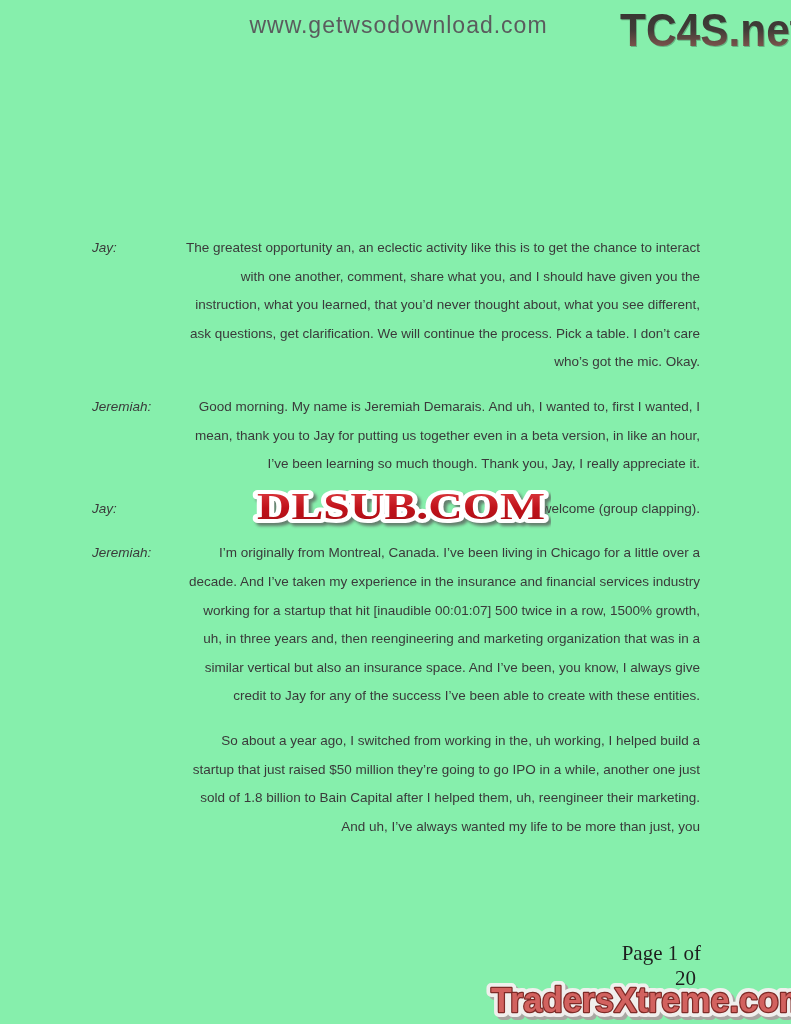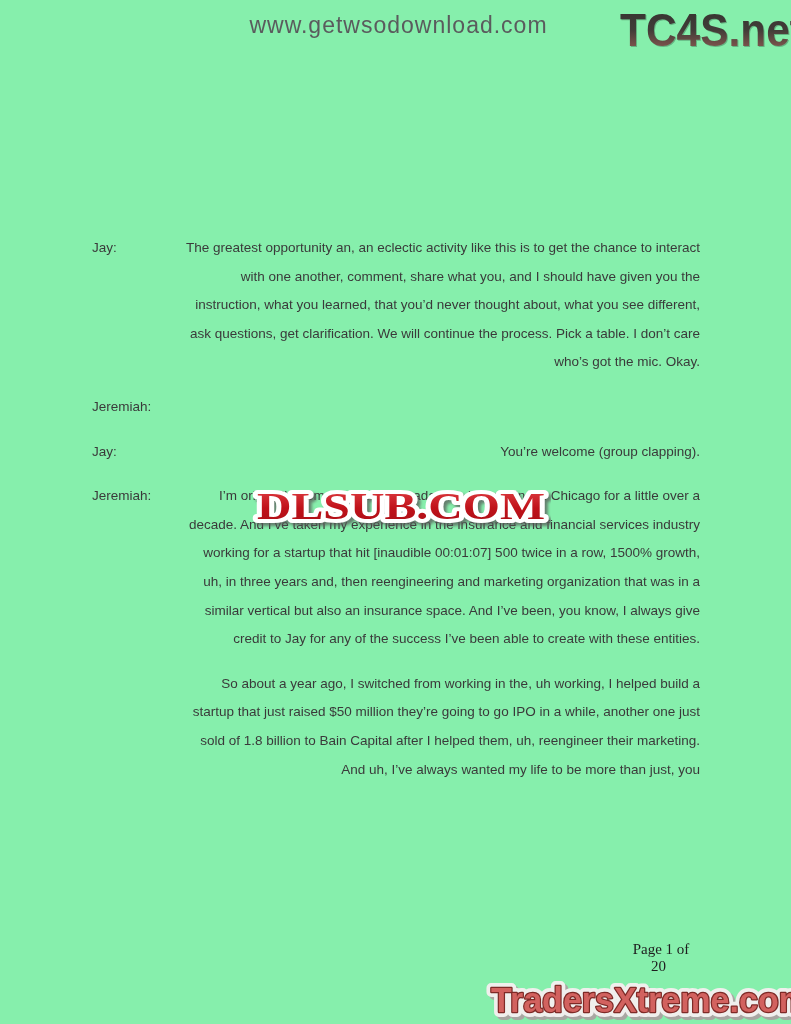--- a/index.html
+++ b/index.html
@@ -26,35 +26,35 @@
     position:absolute; top:101px; left:92px;
     font-size:18px; font-weight:bold; color:#1c1c1c; letter-spacing:-0.2px;
   }
 
   
   .transcript { position:absolute; top:234px; left:92px; width:650px; }
   .para {
     display:flex; margin:0 0 16px 0;
     font-size:13.5px; line-height:28.6px; color:#3a3a3a;
   }
-  .para .speaker { width:93px; flex:none; }
+  .para .speaker { width:93px; flex:none;font-style:italic; }
   .para .body { width:515px;text-align:right; }
 
   
   .watermark { position:absolute; top:481px; left:251px; }
 
   
   .footer-left {
     position:absolute; top:941px; left:92px;
     font-family:"Liberation Serif", serif; font-size:16.5px; color:#1e1e1e;
     white-space:pre;
   }
   .footer-page {
-    position:absolute; top:941px; right:108px; width:80px; text-align:center;
-    font-family:"Liberation Serif", serif; font-size:15px; color:#1e1e1e;
+    position:absolute; top:941px; right:108px; width:80px; text-align:right;
+    font-family:"Liberation Serif", serif; font-size:21px; color:#1e1e1e;
   }
   .footer-page .page-total { padding-right:5px; }
   .tx-logo { position:absolute; top:978px; right:-6px; }
 
   svg text { dominant-baseline:auto; }
   .dlsub-text { filter: drop-shadow(3px 3px 1.5px rgba(90,90,90,0.75)); }
   .tx-back  { filter: drop-shadow(3px 3px 0.5px #a9a6a2); }
   .tc4s-text { filter: drop-shadow(1px 1px 0 rgba(0,0,0,0.25)); }
 </style>
 </head>
@@ -77,20 +77,21 @@
   <div class="corner-sliver"></div>
 
 
   <div class="transcript">
     <div class="para">
       <div class="speaker">Jay:</div>
       <div class="body">The greatest opportunity an, an eclectic activity like this is to get the chance to interact with one another, comment, share what you, and I should have given you the instruction, what you learned, that you’d never thought about, what you see different, ask questions, get clarification. We will continue the process. Pick a table. I don’t care who’s got the mic. Okay.</div>
     </div>
     <div class="para">
       <div class="speaker">Jeremiah:</div>
+      <div class="body">Good morning. My name is Jeremiah Demarais. And uh, I wanted to, first I wanted, I mean, thank you to Jay for putting us together even in a beta version, in like an hour, I’ve been learning so much though. Thank you, Jay, I really appreciate it.</div>
     </div>
     <div class="para">
       <div class="speaker">Jay:</div>
       <div class="body">You’re welcome (group clapping).</div>
     </div>
     <div class="para">
       <div class="speaker">Jeremiah:</div>
       <div class="body">I’m originally from Montreal, Canada. I’ve been living in Chicago for a little over a decade. And I’ve taken my experience in the insurance and financial services industry working for a startup that hit [inaudible 00:01:07] 500 twice in a row, 1500% growth, uh, in three years and, then reengineering and marketing organization that was in a similar vertical but also an insurance space. And I’ve been, you know, I always give credit to Jay for any of the success I’ve been able to create with these entities.</div>
     </div>
     <div class="para">

